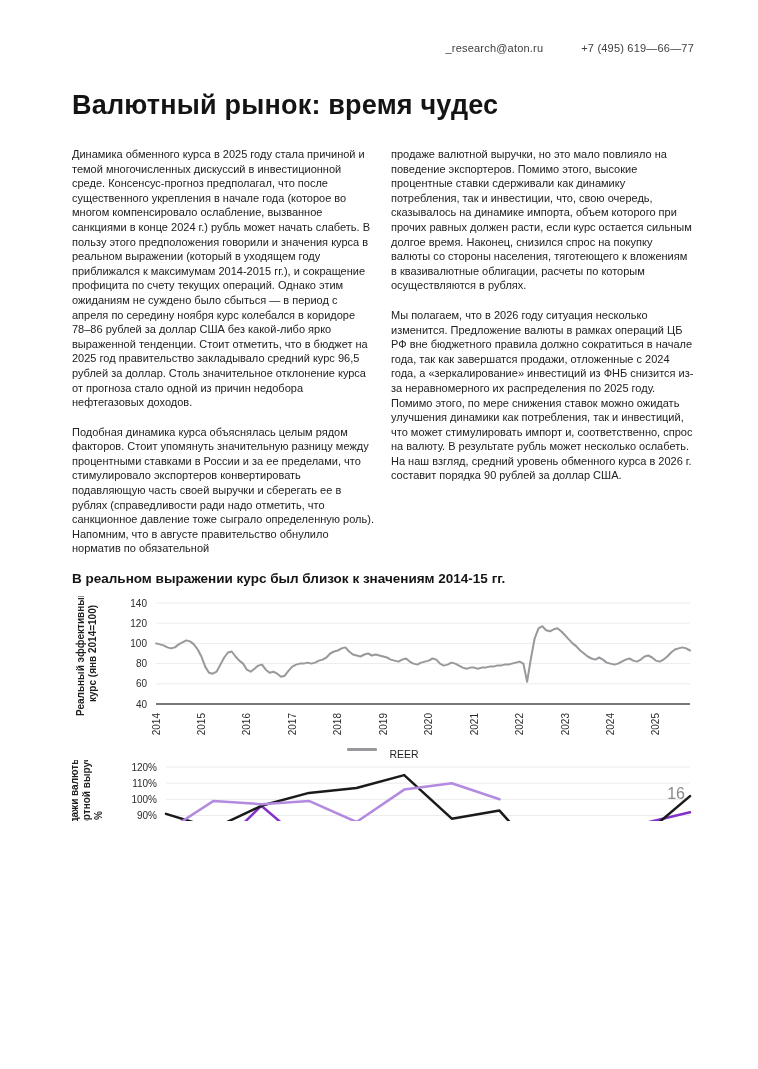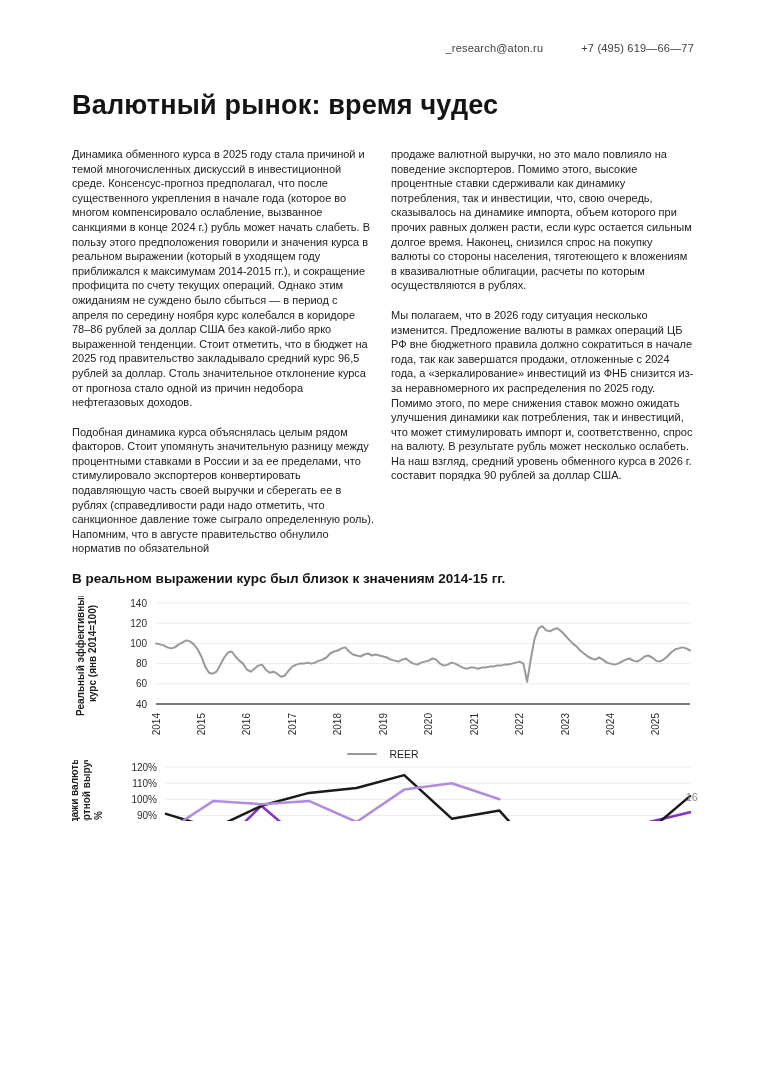--- a/index.html
+++ b/index.html
@@ -19,26 +19,26 @@
   .col { width:303px; font-size:11px; line-height:14.6px; color:#222; }
   .col p { margin-bottom:15px; }
 
   
   .chart-sec { }
   .chart-sec h2 { font-size:13.5px; font-weight:700; color:#141414; margin-bottom:10px; }
   .chart-box svg { display:block; }
   svg text.tick { font-family:"Liberation Sans",sans-serif; font-size:10px; fill:#2b2b2b; }
   svg text.ylab { font-family:"Liberation Sans",sans-serif; font-size:10px; font-weight:700; fill:#1f1f1f; }
   .legend { display:flex; justify-content:center; gap:26px; margin-top:2px; font-size:10.5px; color:#1f1f1f; }
-  .legend-item { display:flex; align-items:center; gap:12px; }
+  .legend-item { display:flex; gap:12px; }
   .legend-line { display:inline-block; width:30px; height:2.5px; border-radius:1px; }
 
   
   .foot { margin-top:14px; font-size:9.5px; line-height:13px; color:#8a8a8a;text-align:right; }
-  .pagenum { position:absolute; right:60px; bottom:18px; font-size:11px; color:#8a8a8a; }
+  .pagenum { position:absolute; right:73px; bottom:18px; font-size:16px; color:#8a8a8a; }
 </style>
 </head>
 <body>
 
 <div class="page">
   <div class="inner">
 
     <div class="hdr">
       <span>_research@aton.ru</span>
       <span>+7 (495) 619—66—77</span>

